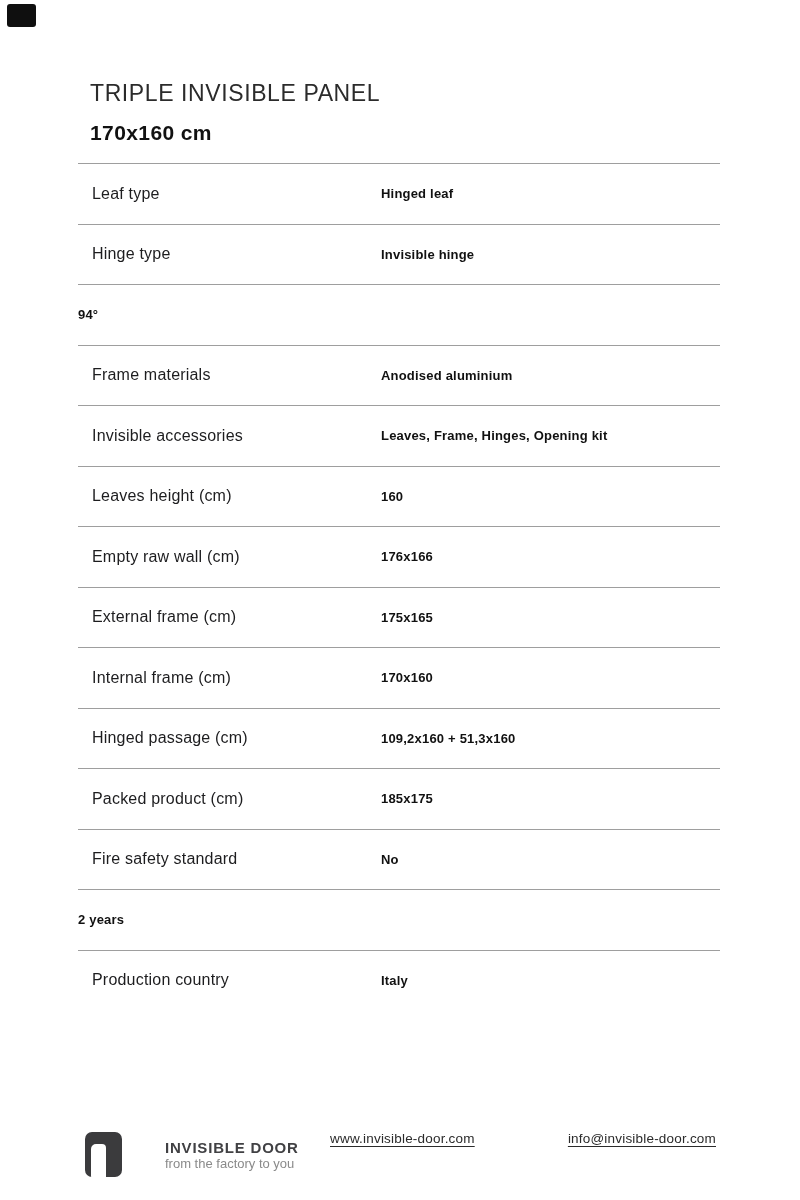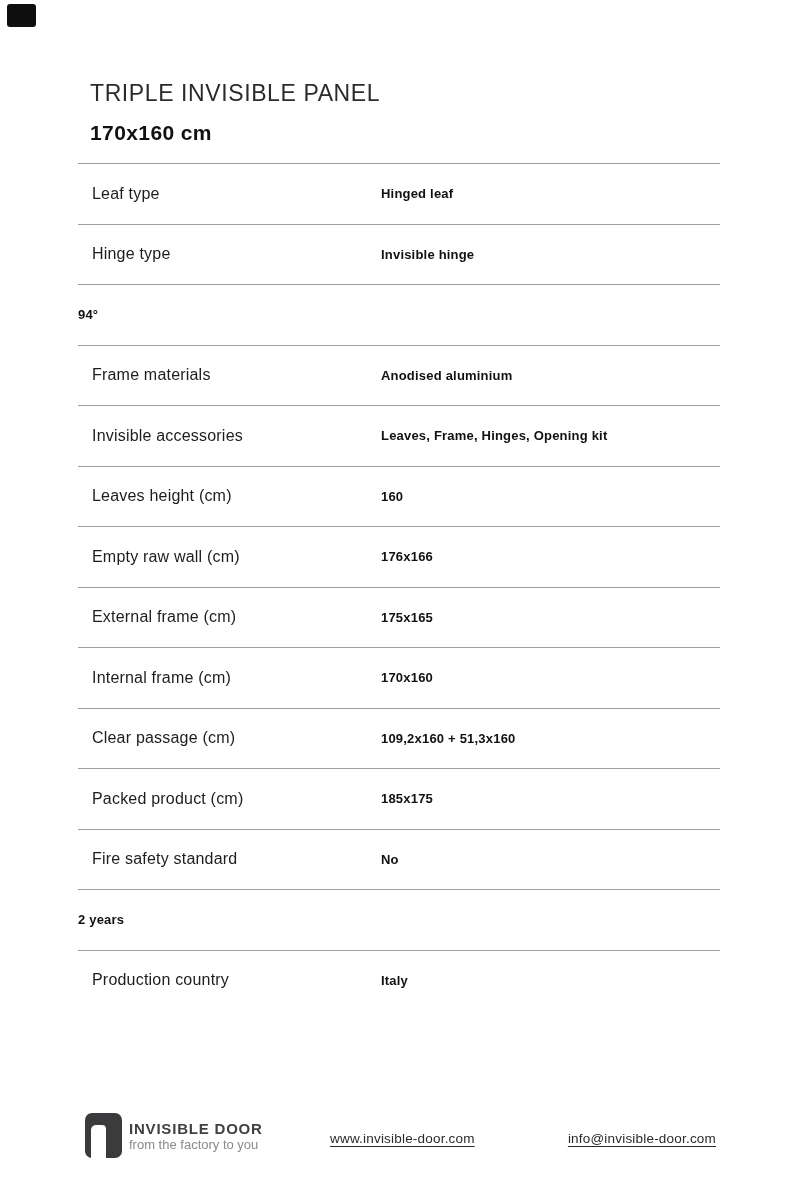--- a/index.html
+++ b/index.html
@@ -17,21 +17,21 @@
   .header{position:absolute;left:90px;top:78px;}
   .title{font-size:23px;font-weight:400;letter-spacing:0.6px;color:#2b2b2b;line-height:30px;}
   .subtitle{font-size:21px;font-weight:700;letter-spacing:0.4px;color:var(--value_text);line-height:28px;margin-top:11px;}
 
   .spec-table{position:absolute;left:78px;top:163px;width:642px;}
   .spec-row{display:flex;align-items:center;height:60.5px;border-top:1px solid var(--rule);}
   .spec-label{width:303px;padding-left:14px;font-size:16px;color:var(--text);letter-spacing:0.2px;}
   .spec-value{flex:1;font-size:13px;font-weight:700;color:var(--value_text);letter-spacing:0.2px;}
 
   .footer{position:absolute;left:0;top:1112px;width:800px;height:60px;}
-  .brand{position:absolute;left:85px;top:1px;display:flex;align-items:flex-start;}
+  .brand{position:absolute;left:85px;top:20px;display:flex;align-items:flex-start;gap:36px;}
   .logo-mark{position:relative;width:37px;height:45px;background:var(--logo);border-radius:7px;overflow:hidden;}
   .logo-door{position:absolute;left:6px;top:12px;width:15px;height:33px;background:#ffffff;border-radius:5px 4px 0 0;}
   .brand-text{margin-left:7px;padding-top:8px;}
   .brand-name{font-size:15px;font-weight:700;letter-spacing:0.8px;color:#414144;line-height:16px;}
   .brand-tagline{font-size:13px;color:var(--tagline);line-height:14px;margin-top:1px;}
   .footer-link{position:absolute;top:19px;font-size:13.5px;color:var(--link);text-decoration:underline;text-underline-offset:3px;letter-spacing:0.2px;}
   .footer-website{left:330px;}
   .footer-email{right:84px;}
 </style>
 </head>
@@ -76,21 +76,21 @@
       </div>
       <div class="spec-row">
         <div class="spec-label">External frame (cm)</div>
         <div class="spec-value">175x165</div>
       </div>
       <div class="spec-row">
         <div class="spec-label">Internal frame (cm)</div>
         <div class="spec-value">170x160</div>
       </div>
       <div class="spec-row">
-        <div class="spec-label">Clear passage (cm)</div>
+        <div class="spec-label">Hinged passage (cm)</div>
         <div class="spec-value">109,2x160 + 51,3x160</div>
       </div>
       <div class="spec-row">
         <div class="spec-label">Packed product (cm)</div>
         <div class="spec-value">185x175</div>
       </div>
       <div class="spec-row">
         <div class="spec-label">Fire safety standard</div>
         <div class="spec-value">No</div>
       </div>

